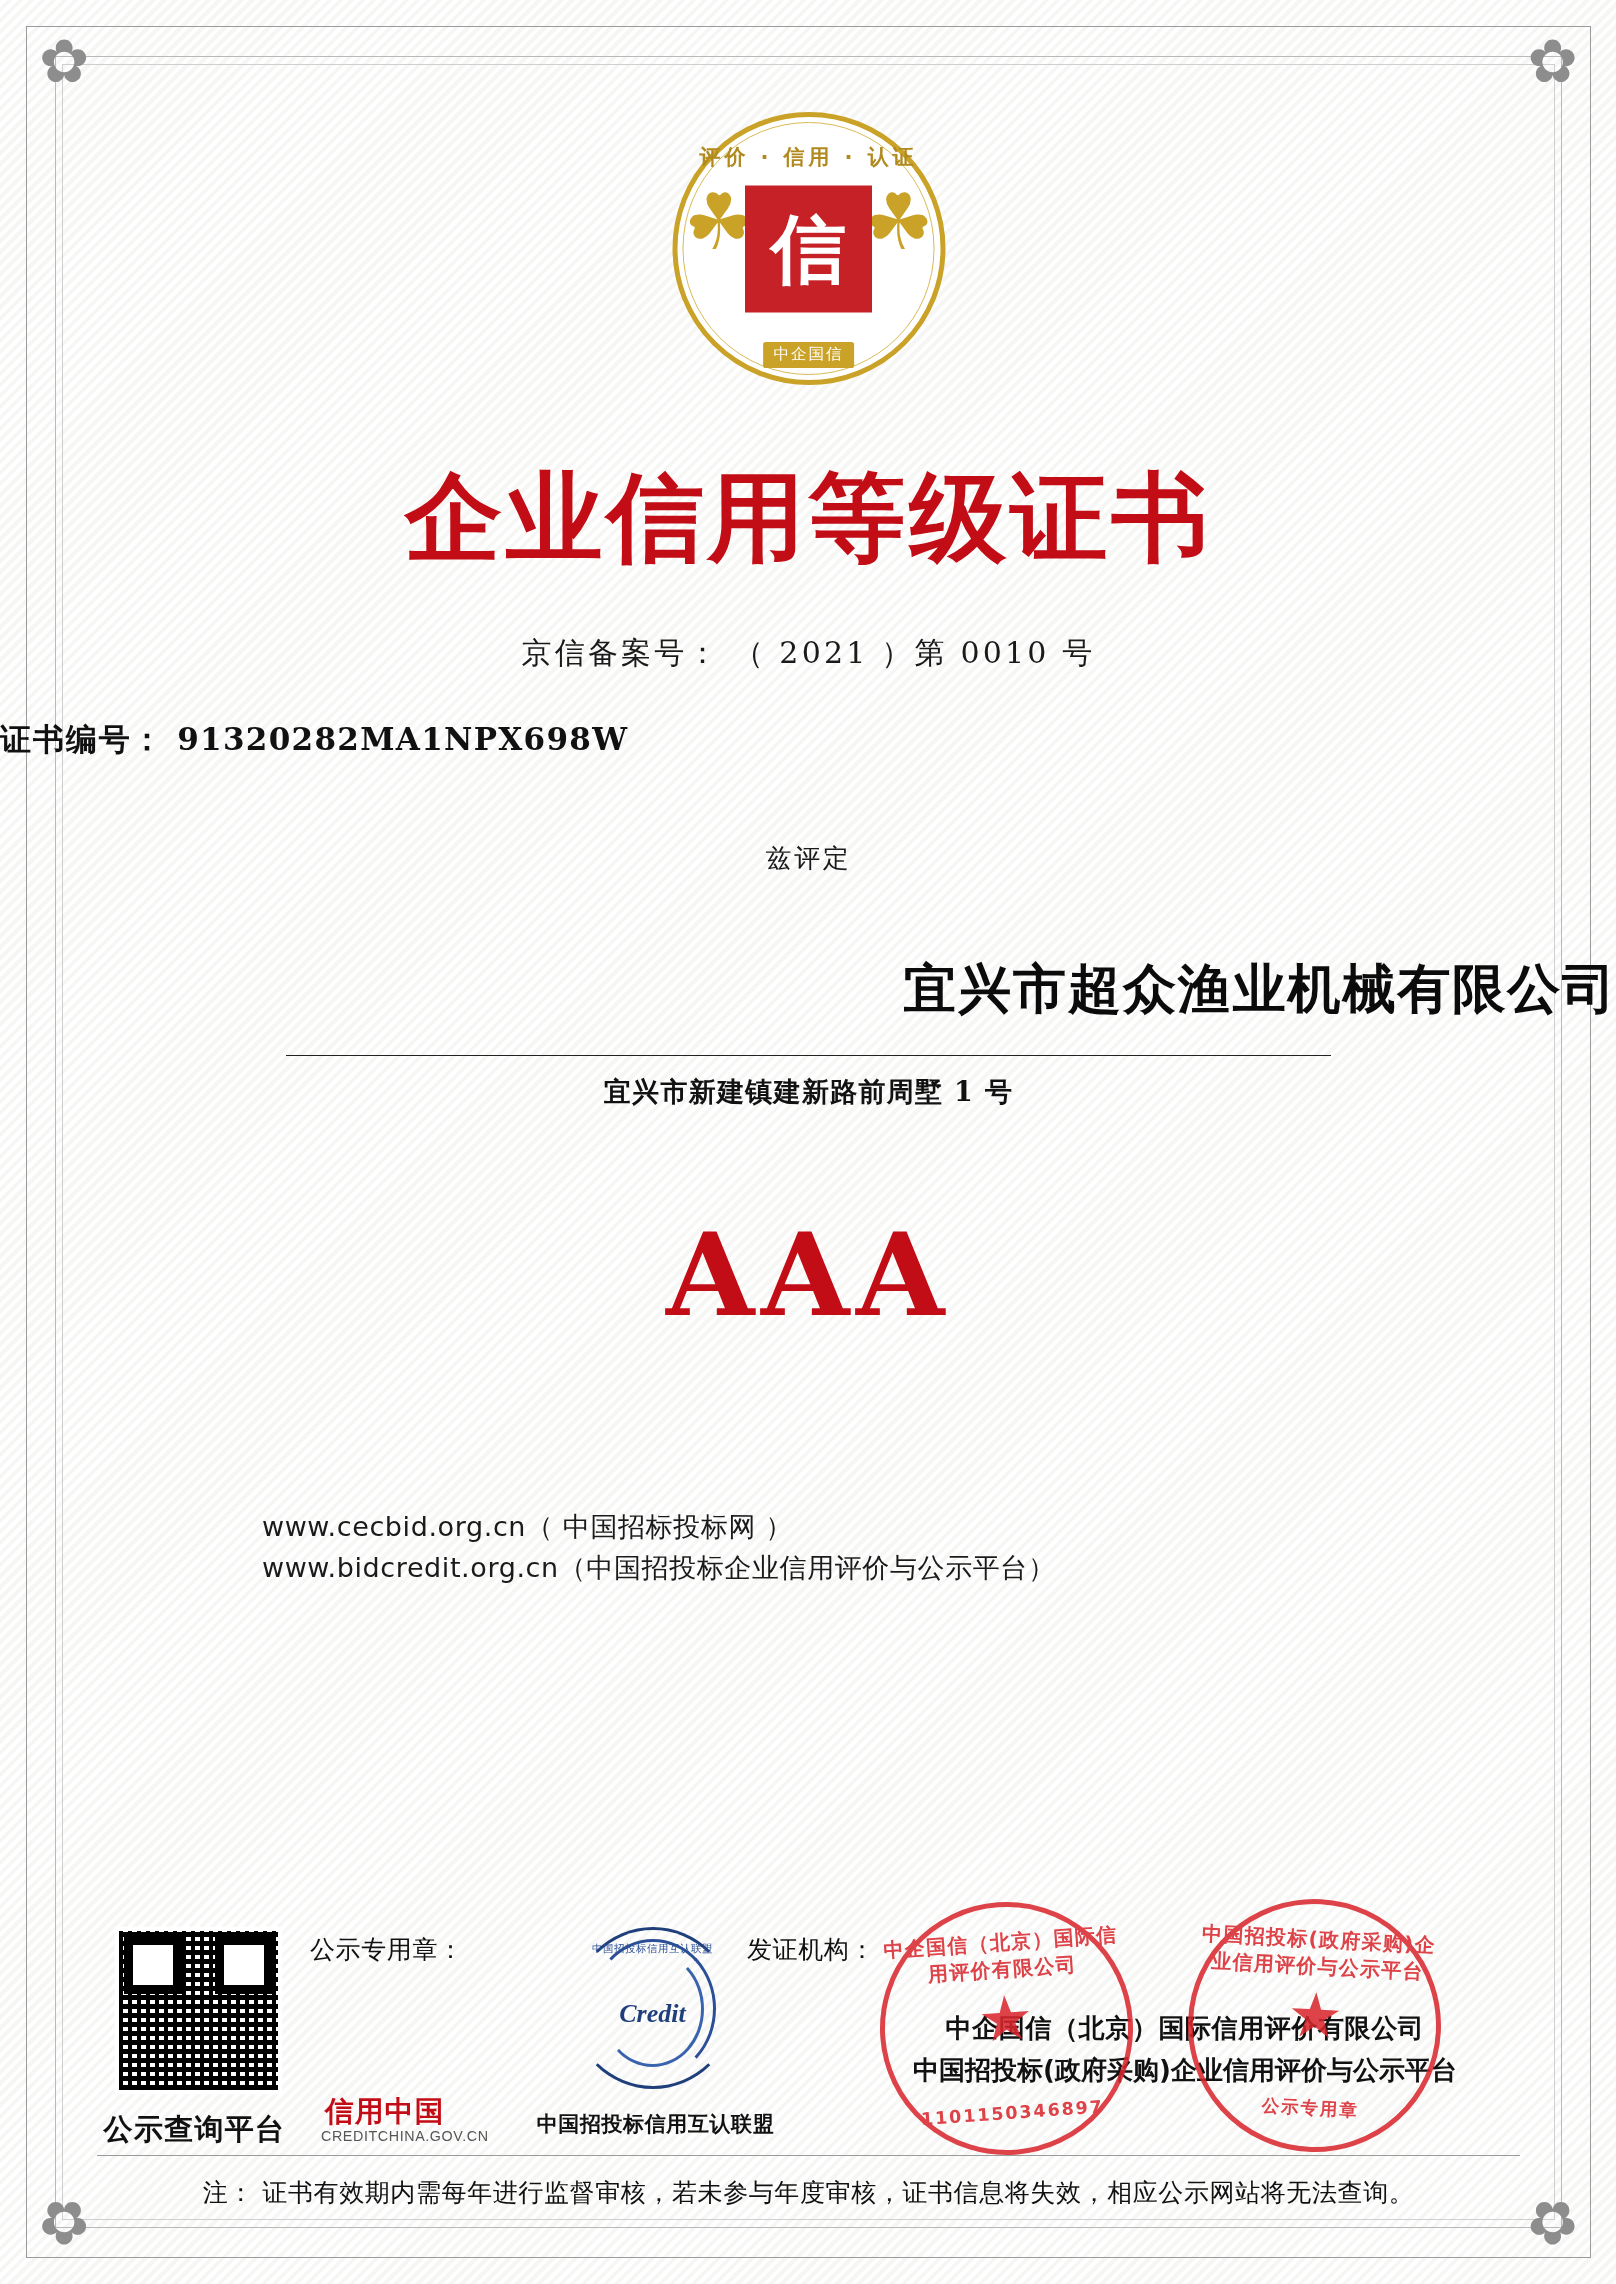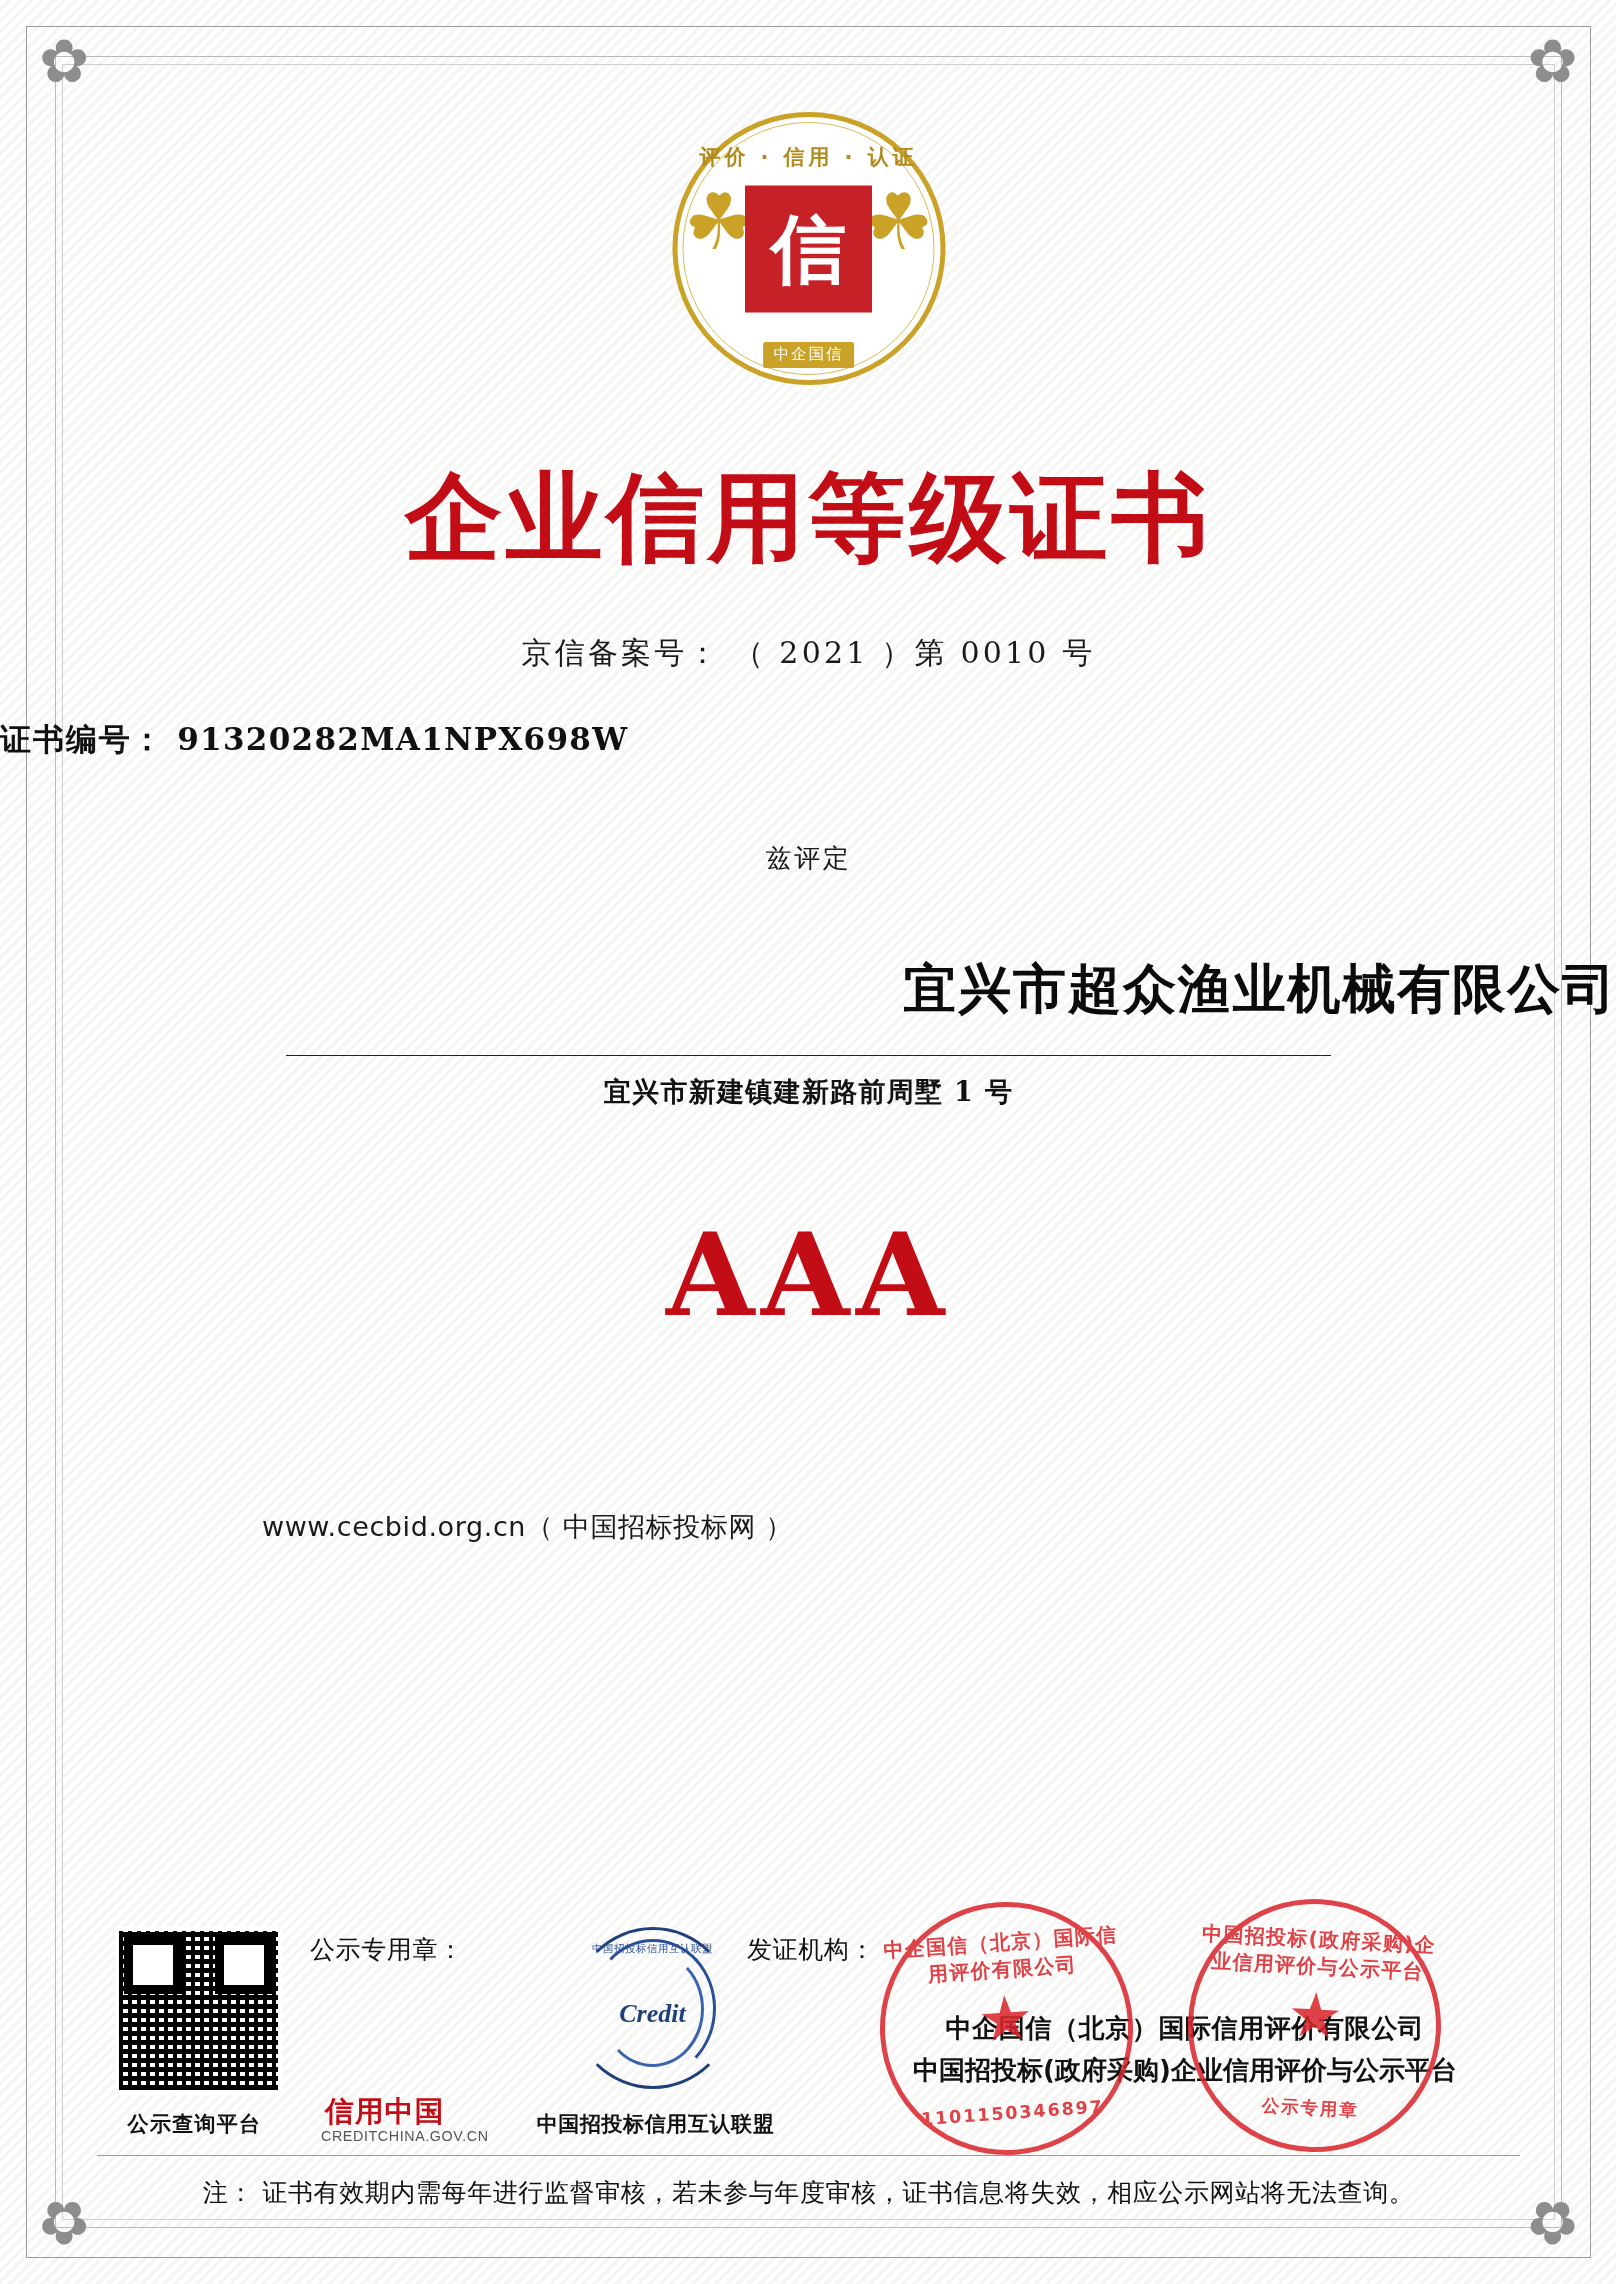--- a/index.html
+++ b/index.html
@@ -271,21 +271,21 @@
   }
   .qr::before { left: 5.2px; top: 5.2px; }
   .qr::after  { right: 5.2px; top: 5.2px; }
 
   .qr-caption {
     position: absolute;
     left: 97px;
     top: 2110px;
     width: 195px;
     text-align: center;
-    font-size: 21px;
+    font-size: 29px;
     font-weight: bold;
     color: #111;
     letter-spacing: 1.3px;
     font-family: "DejaVu Sans", sans-serif;
   }
 
   .supervisor-label {
     position: absolute;
     left: 310px;
     top: 1933px;
@@ -485,20 +485,21 @@
 <div class="hereby">兹评定</div>
 
 <div class="company">宜兴市超众渔业机械有限公司</div>
 <div class="company-underline"></div>
 <div class="address">宜兴市新建镇建新路前周墅 1 号</div>
 
 <div class="grade">AAA</div>
 
 <div class="details">
   <div class="row indent">www.cecbid.org.cn（ 中国招标投标网 ）</div>
+  <div class="row indent">www.bidcredit.org.cn（中国招投标企业信用评价与公示平台）</div>
 </div>
 
 <div class="qr"></div>
 <div class="qr-caption">公示查询平台</div>
 
 <div class="supervisor-label">公示专用章：</div>
 <div class="credit-cn">信用中国</div>
 <div class="credit-cn-en">CREDITCHINA.GOV.CN</div>
 
 <div class="credit-logo">

